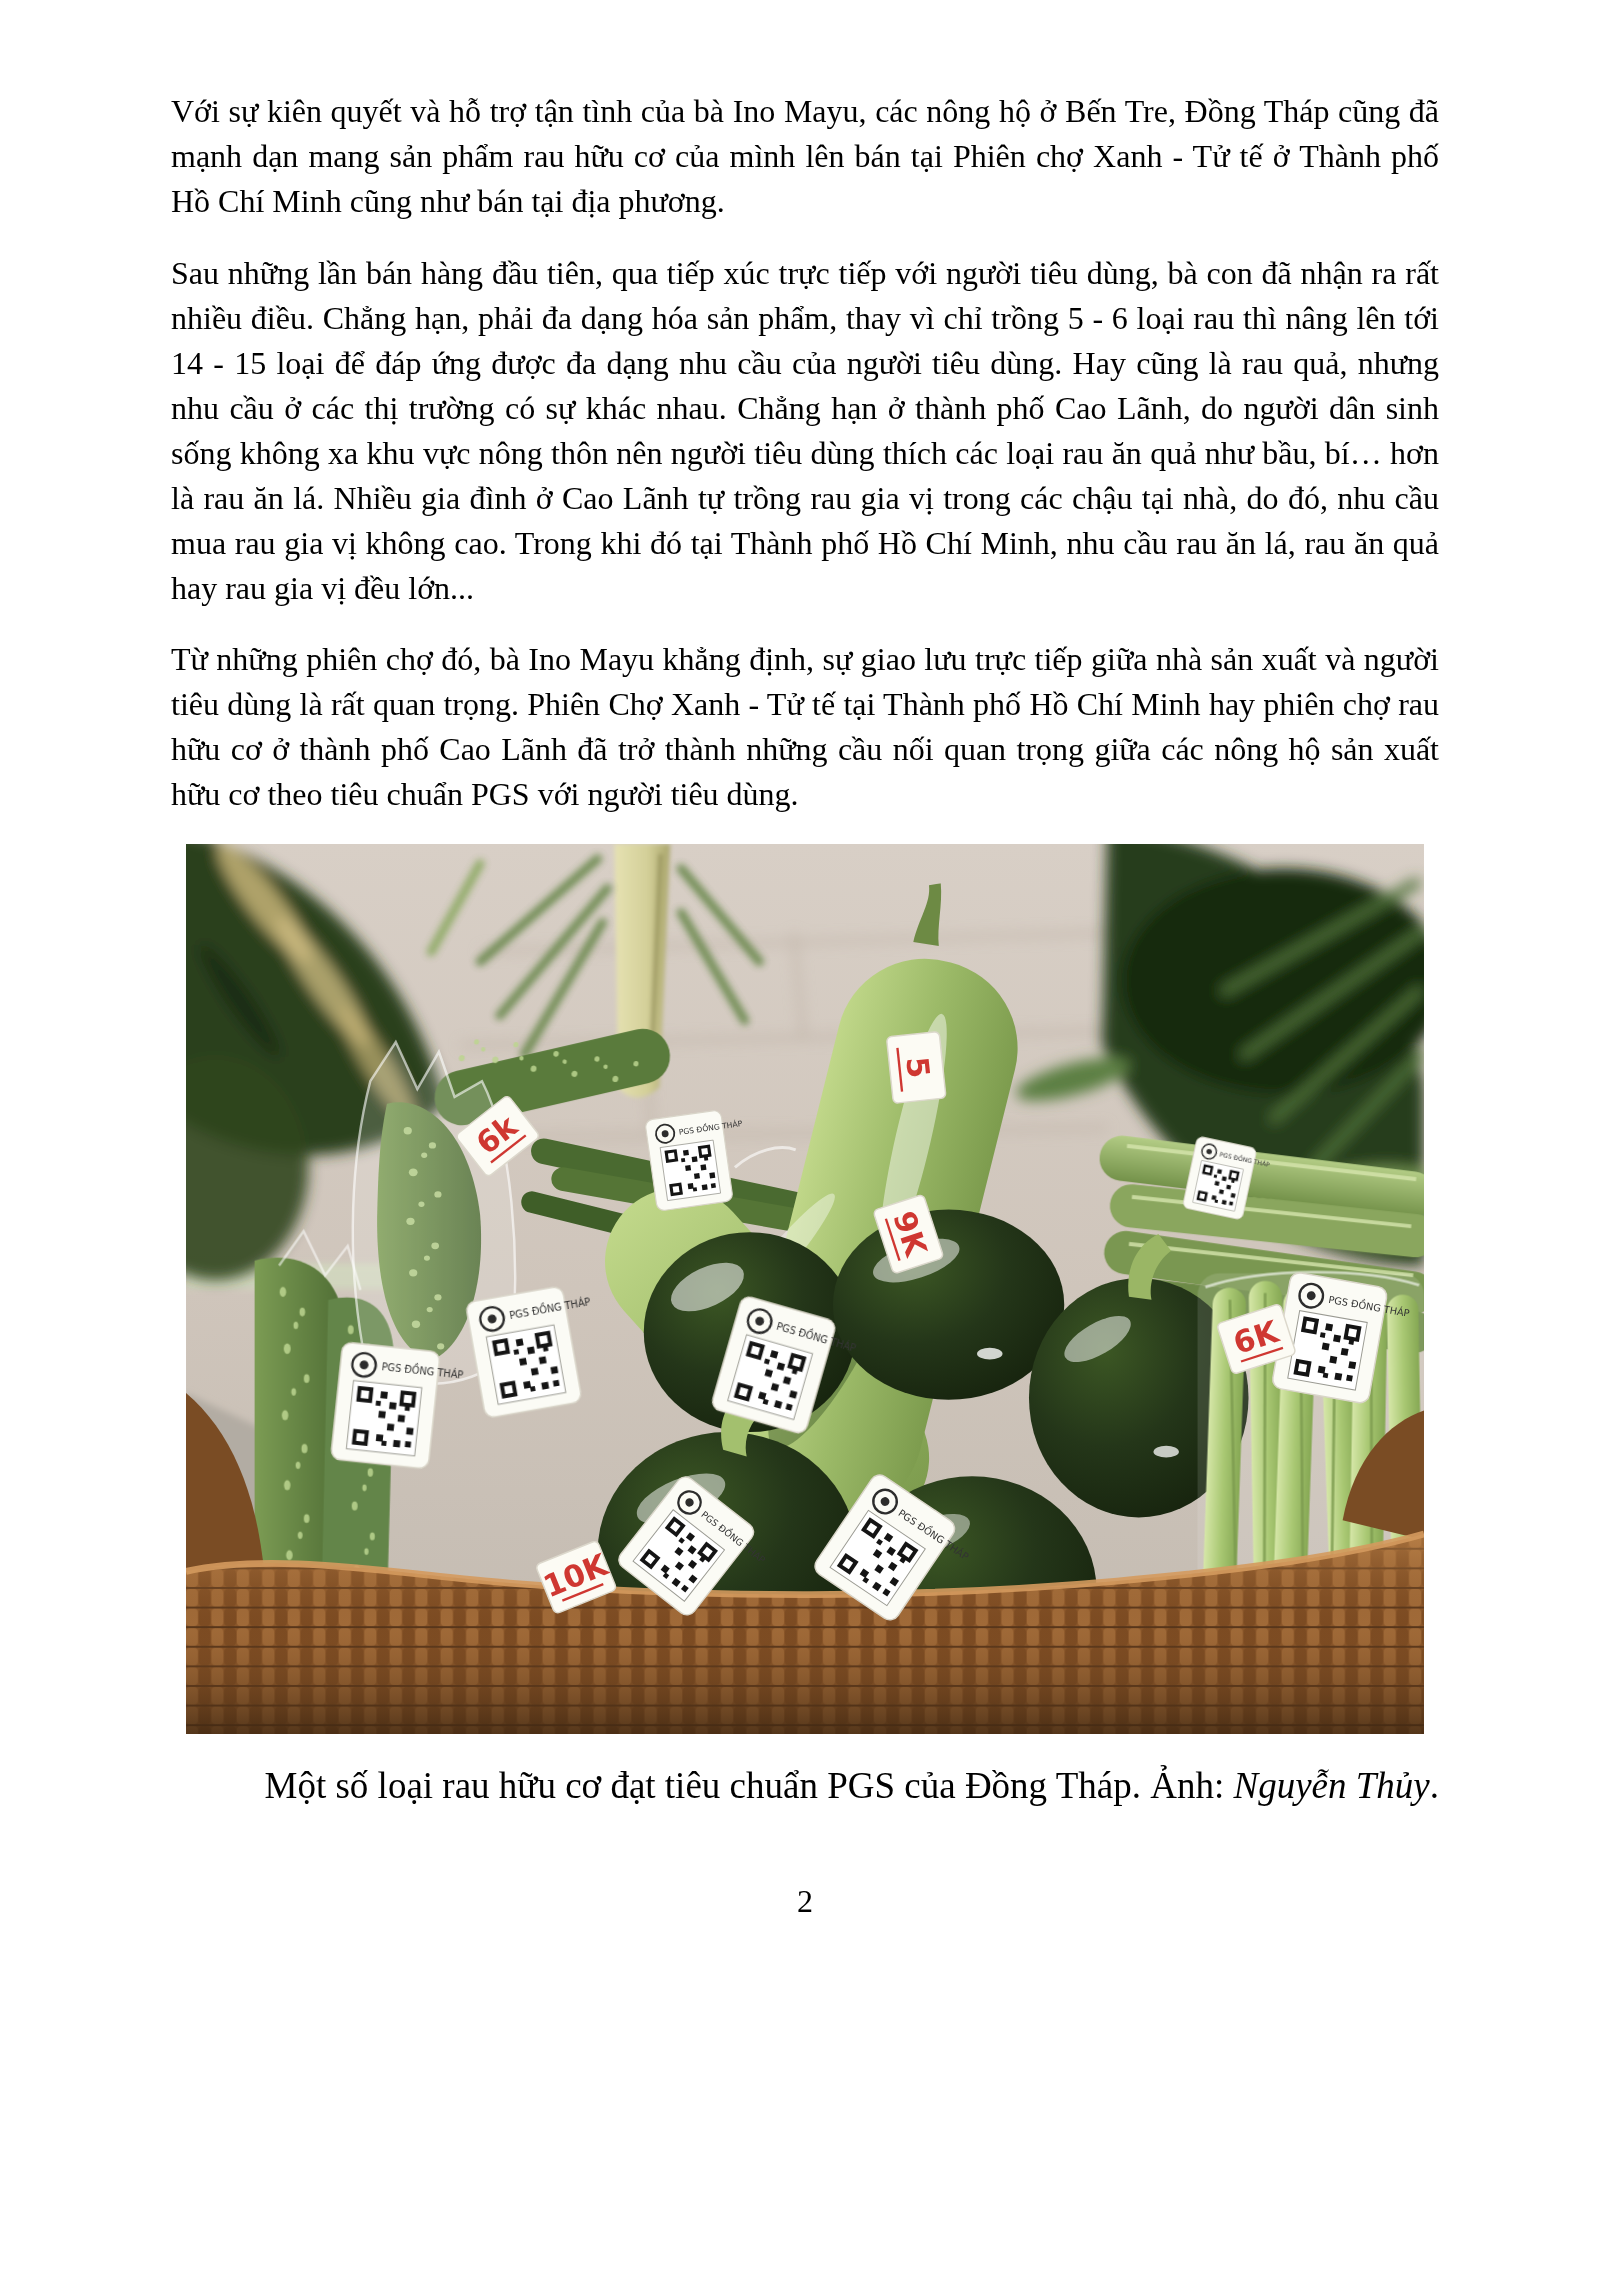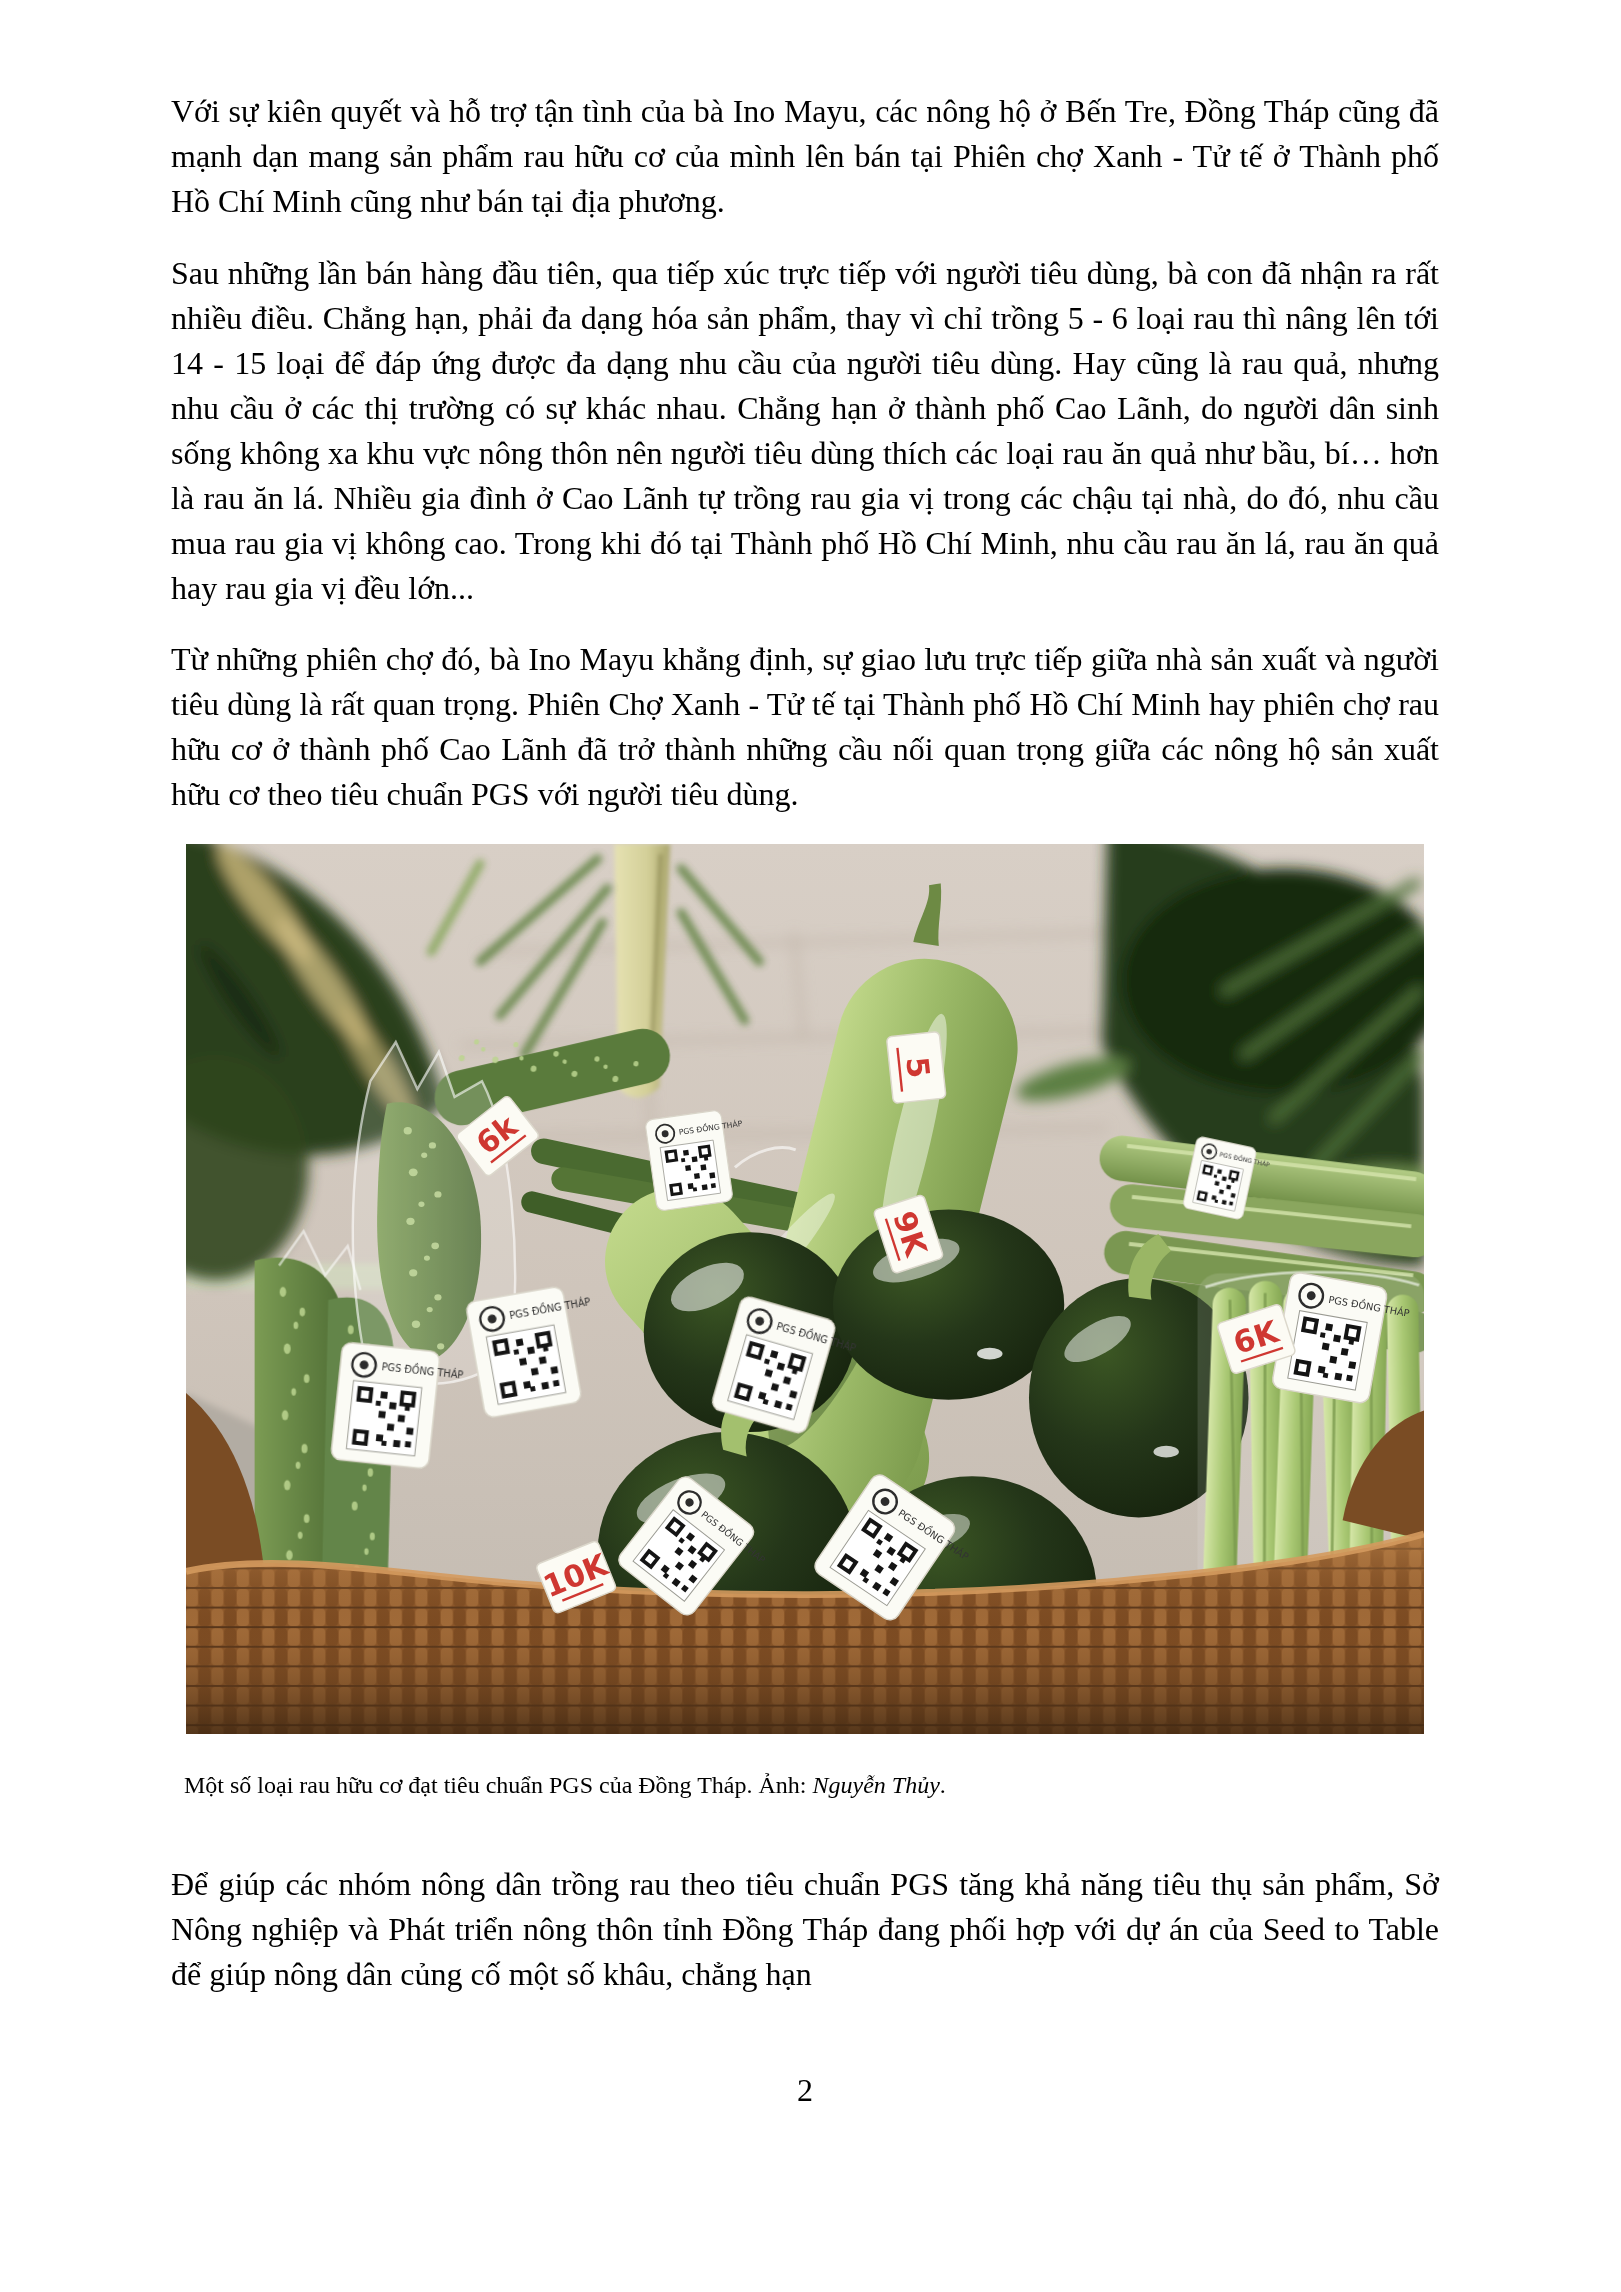--- a/index.html
+++ b/index.html
@@ -2,21 +2,21 @@
 <html><head>
 <meta charset="utf-8">
 <style>
   html,body{margin:0;padding:0;background:#ffffff;}
   body{width:1621px;height:2293px;overflow:hidden;
        font-family:"Liberation Serif","DejaVu Serif",serif;color:#000;}
   .page{padding:89px 182px 0 171px;}
   .body-text{font-size:32px;line-height:45px;text-align:justify;margin:0 0 26.5px 0;}
   .photo-figure{width:1238px;margin:21.6px auto 0 auto;}
   .photo-figure svg{display:block;}
-  .caption{font-size:24px;line-height:45px;margin:29px 0 54px 13px;text-align:left;}
+  .caption{font-size:37px;line-height:45px;margin:29px 0 54px 0;text-align:right;}
   .caption i{font-style:italic;}
   .page-number{font-size:32px;line-height:45px;text-align:center;margin-top:71px;}
   .tag-text{font-family:"DejaVu Sans",sans-serif;font-weight:bold;}
 </style>
 </head>
 <body>
 
 <div class="page">
 
   <p class="body-text">Với sự kiên quyết và hỗ trợ tận tình của bà Ino Mayu, các nông hộ ở Bến Tre, Đồng Tháp cũng đã mạnh dạn mang sản phẩm rau hữu cơ của mình lên bán tại Phiên chợ Xanh - Tử tế ở Thành phố Hồ Chí Minh cũng như bán tại địa phương.</p>
@@ -302,17 +302,16 @@
         <g transform="translate(1092,505) rotate(-18)">
           <use href="#ptag"></use>
             <text class="tag-text" y="9">6K</text>
         </g>
       </g>
     </svg>
   </figure>
 
   <p class="caption"><span>Một số loại rau hữu cơ đạt tiêu chuẩn PGS của Đồng Tháp. Ảnh: </span><i>Nguyễn Thủy</i><span>.</span></p>
 
-  <p class="body-text">Để giúp các nhóm nông dân trồng rau theo tiêu chuẩn PGS tăng khả năng tiêu thụ sản phẩm, Sở Nông nghiệp và Phát triển nông thôn tỉnh Đồng Tháp đang phối hợp với dự án của Seed to Table để giúp nông dân củng cố một số khâu, chẳng hạn</p>
 
   <div class="page-number">2</div>
 </div>
 
 
 </body></html>

